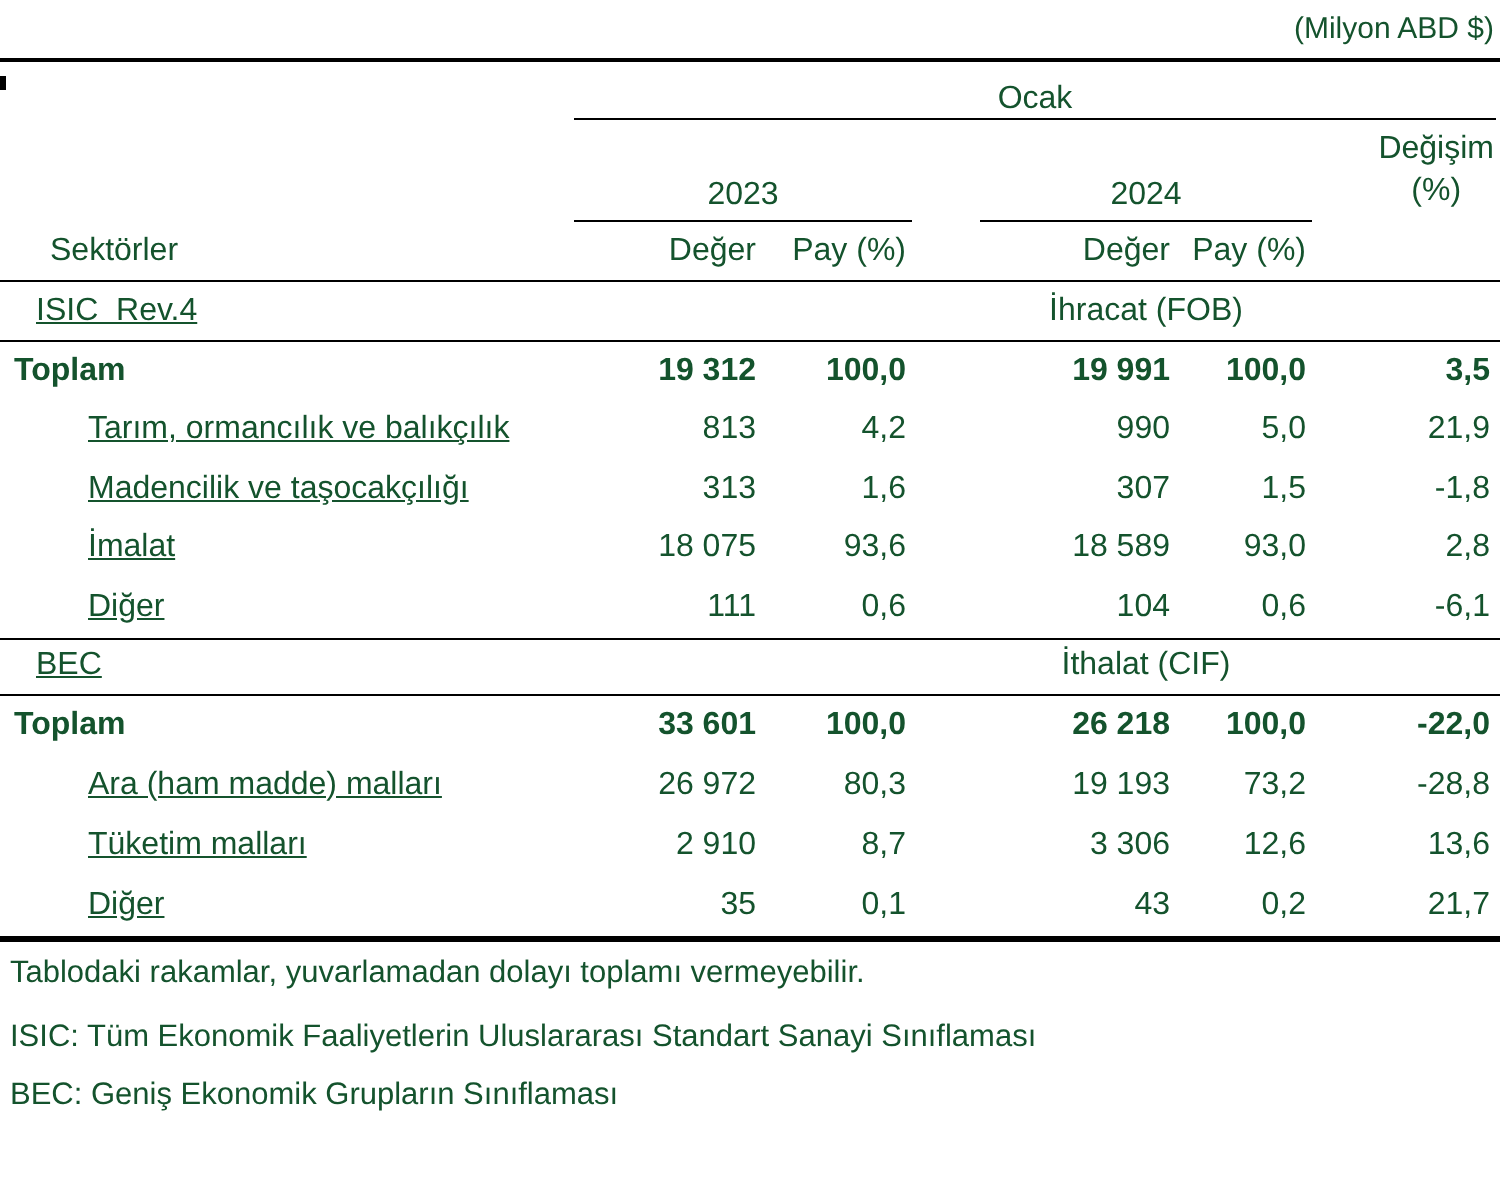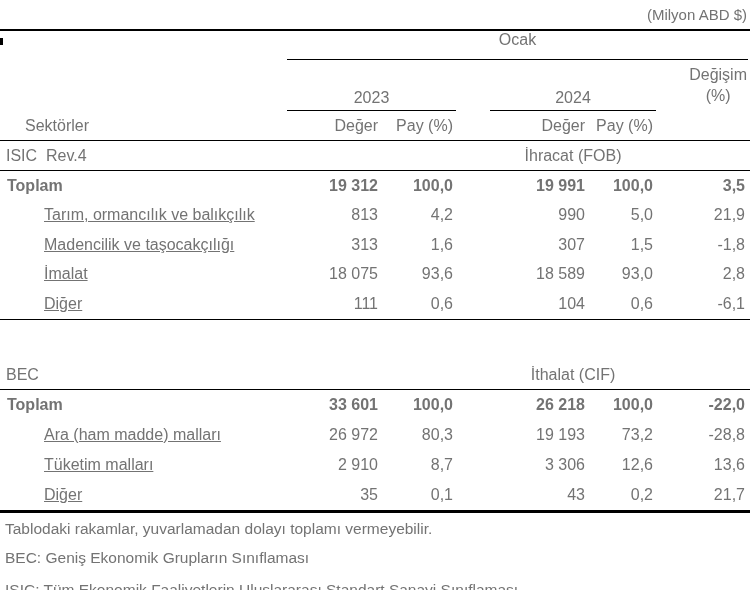--- a/index.html
+++ b/index.html
@@ -1,38 +1,38 @@
 <!DOCTYPE html>
 <html><head>
 <meta charset="utf-8">
 <style>
   html, body { margin:0; padding:0; background:#fff; }
   .page {
     position:relative;
     width:750px; height:590px;
     background:#ffffff;
-    color:#737373;
+    color:#14532d;
     font-family:"Liberation Sans", sans-serif;
     font-size:16px;
     overflow:hidden;
   }
   
   .unit-row {
     height:29px;
     border-bottom:2.5px solid #000;
     display:flex; align-items:center; justify-content:flex-end;
     padding-right:3px;
     font-size:15px;
   }
   .ocak-row { position:relative; height:29px; }
   .left-tick { position:absolute; left:0; top:7px; width:3px; height:7px; background:#000; }
   .ocak-span {
     position:absolute; left:287px; right:2px; top:0; bottom:0;
     border-bottom:1.2px solid #000;
-    display:flex; align-items:flex-start; justify-content:center;
+    display:flex; align-items:flex-end; justify-content:center;
   }
   .years-row { position:relative; height:52px; }
   .year-span { position:absolute; bottom:1px; text-align:center; border-bottom:1.2px solid #000; padding-bottom:3px; }
   .year-1 { left:287px; width:169px; }
   .year-2 { left:490px; width:166px; }
   .degisim { position:absolute; right:3px; top:4px; text-align:right; line-height:21px; }
   .degisim div { text-align:center; }
 
   
   .cols {
@@ -42,21 +42,21 @@
   }
   .num { text-align:right; padding-right:3px; }
   .colhead-row { height:28px; border-bottom:1.2px solid #000; }
   .colhead-row .sector { padding-left:5px;margin-left:20px; }
 
   .section-head {
     position:relative; height:29px;
     border-bottom:1.2px solid #000;
     display:flex; align-items:center;
   }
-  .section-head .class-label { padding-left:6px; white-space:pre; }
+  .section-head .class-label { padding-left:18px; white-space:pre;text-decoration:underline; }
   .section-head .flow-label { position:absolute; left:490px; width:166px; text-align:center; }
 
   .section-body { border-bottom:1.2px solid #000; }
   .section-body.last { border-bottom:3px solid #000; }
   .data-row { height:29.5px; }
   .section-body.last .data-row { height:30px; }
   .data-row .label { padding-left:7px; white-space:pre; }
   .data-row.sub .label { padding-left:44px;text-decoration:underline; }
   .data-row.total { font-weight:bold; }
 
@@ -152,21 +152,21 @@
       <div class="label">Diğer</div>
       <div class="num">111</div>
       <div class="num">0,6</div>
       <div></div>
       <div class="num">104</div>
       <div class="num">0,6</div>
       <div class="num">-6,1</div>
     </div>
   </div>
 
-  <div class="section-head" style="height:27px;margin-top:42px;">
+  <div class="section-head" style="height:27px;">
     <span class="class-label">BEC</span>
     <span class="flow-label">İthalat (CIF)</span>
   </div>
 
   <div class="section-body last">
     <div class="cols data-row total">
       <div class="label">Toplam</div>
       <div class="num">33 601</div>
       <div class="num">100,0</div>
       <div></div>
@@ -198,17 +198,17 @@
       <div class="num">0,1</div>
       <div></div>
       <div class="num">43</div>
       <div class="num">0,2</div>
       <div class="num">21,7</div>
     </div>
   </div>
 
   <div class="footnotes">
     <div class="fn fn-1">Tablodaki rakamlar, yuvarlamadan dolayı toplamı vermeyebilir.</div>
+    <div class="fn fn-2">ISIC: Tüm Ekonomik Faaliyetlerin Uluslararası Standart Sanayi Sınıflaması</div>
     <div class="fn fn-3">BEC: Geniş Ekonomik Grupların Sınıflaması</div>
-    <div class="fn fn-2">ISIC: Tüm Ekonomik Faaliyetlerin Uluslararası Standart Sanayi Sınıflaması</div>
   </div>
 
 </div>
 
 </body></html>

